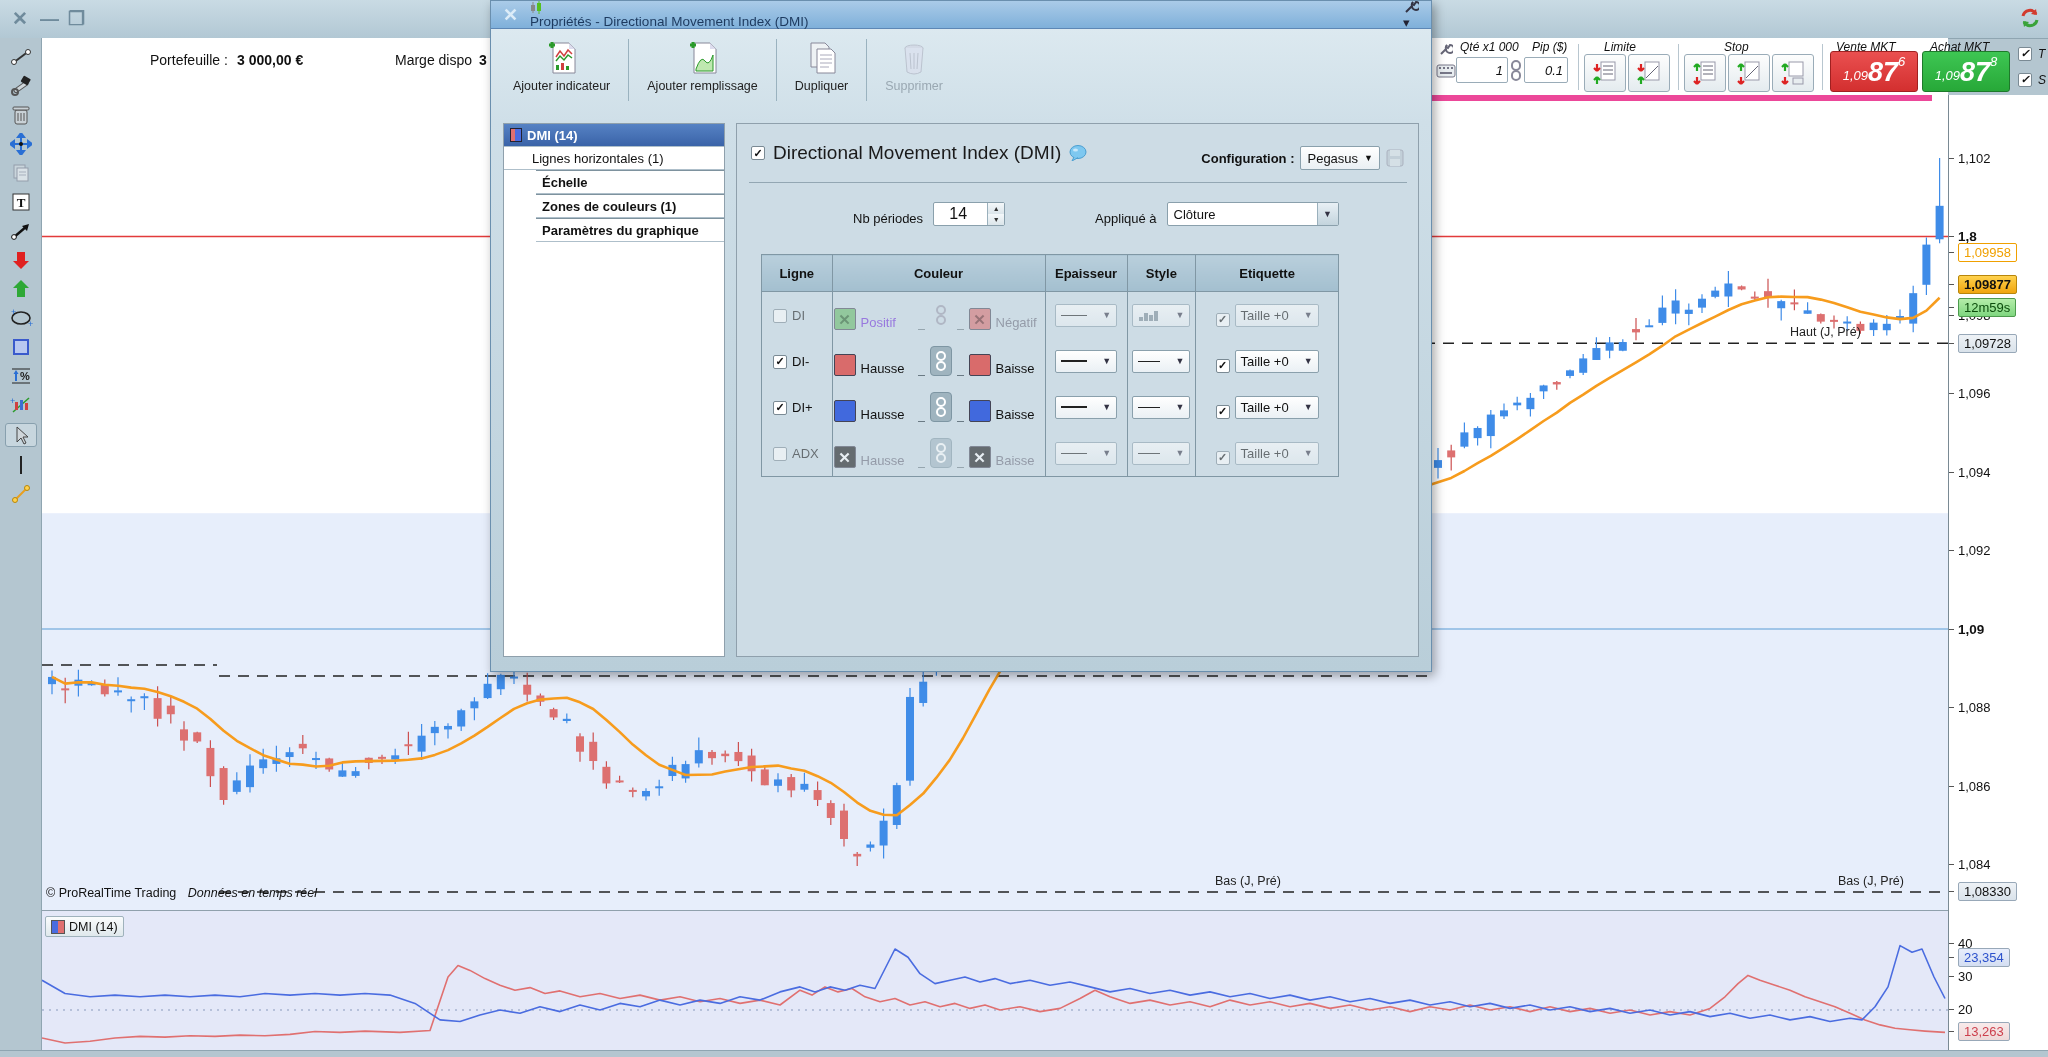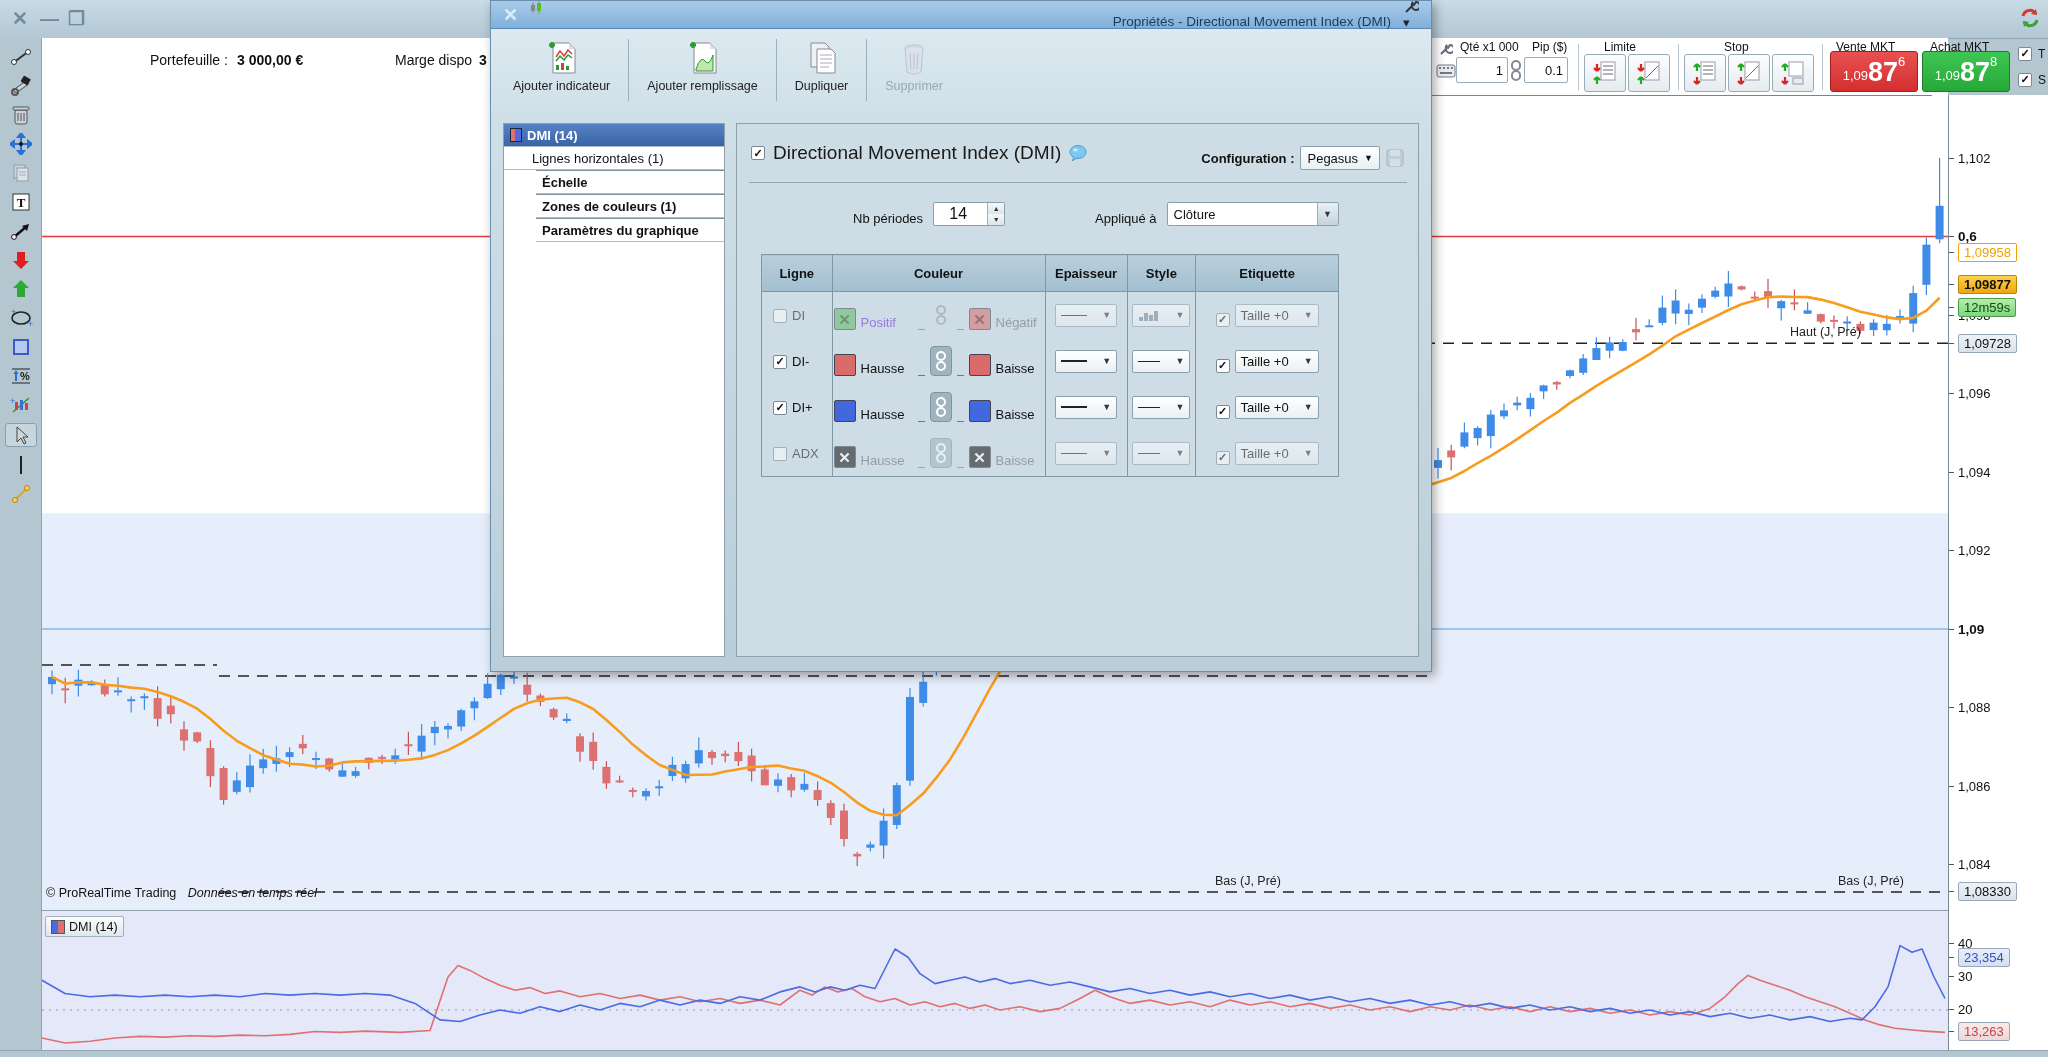--- a/index.html
+++ b/index.html
@@ -39,42 +39,42 @@
   .axis-tickmark{width:5px;height:1px;background:#555;margin-right:4px;flex:none;}
   .axis-text{font-size:13px;color:#111;}
   .axis-text.bold{font-weight:bold;font-size:13.5px;}
   .axis-box{font-size:13px;padding:1px 5px;border-radius:2px;border:1px solid #98a8b8;background:linear-gradient(180deg,#eef2f6,#d9e2ea);}
   .axis-box.amber{background:linear-gradient(180deg,#ffd24d,#f0a50f);border-color:#b8860b;font-weight:bold;}
   .axis-box.green{background:linear-gradient(180deg,#b4eda9,#7fd67f);border-color:#4d9a4d;color:#0c4d0c;}
   .axis-box.outline-orange{background:#fff;border-color:#f0a000;color:#f0a000;}
   .axis-box.blue{color:#2d52cc;background:linear-gradient(180deg,#e8eefc,#d4def2);}
   .axis-box.red{color:#cc3f4c;background:linear-gradient(180deg,#f8eaea,#eed8d8);}
   
-  #order-panel{left:1432px;top:38px;width:500px;height:57px;background:#fff;border-bottom:1px solid #ec4899;font-size:12px;}
+  #order-panel{left:1432px;top:38px;width:500px;height:57px;background:#fff;border-bottom:6px solid #ec4899;font-size:12px;font-style:italic;}
   .op-label{position:absolute;top:2px;font-size:12px;color:#111;white-space:nowrap;}
   .op-input{position:absolute;background:#fff;border:1px solid #9aacb8;border-radius:2px;font-size:13px;
     display:flex;align-items:center;justify-content:flex-end;padding:0 4px;box-sizing:border-box;}
   .op-btn{position:absolute;width:40px;height:36px;top:16px;background:linear-gradient(180deg,#fdfdfd,#e4ebef);
     border:1px solid #9aacb8;border-radius:3px;display:flex;align-items:center;justify-content:center;}
   .op-sep{position:absolute;top:6px;width:1px;height:46px;background:#b8c6cf;}
   .mkt-btn{position:absolute;top:13px;width:88px;height:41px;border-radius:3px;color:#fff;
     display:flex;align-items:flex-end;justify-content:center;padding-bottom:5px;box-sizing:border-box;cursor:pointer;}
   .mkt-btn .small{font-size:13px;line-height:20px;}
   .mkt-btn .big{font-size:27px;font-weight:bold;line-height:27px;}
   .mkt-btn .sup{font-size:13px;line-height:13px;align-self:flex-start;margin-top:3px;}
   .cbx{width:14px;height:14px;background:#fff;border:1px solid #7a8a94;border-radius:2px;
     display:inline-flex;align-items:center;justify-content:center;font-size:11px;font-weight:bold;color:#111;box-sizing:border-box;}
   
   #dialog{left:490px;top:0;width:942px;height:672px;
     background:linear-gradient(180deg,#e0ecf2 0%,#cfdfe8 18%,#b9ced9 100%);
     border:1px solid #6a8fae;box-shadow:3px 4px 10px rgba(0,0,0,.35);box-sizing:border-box;}
   #dlg-titlebar{position:absolute;left:0;top:0;width:100%;height:28px;
     background:linear-gradient(180deg,#aacbe8,#7fb0da);border-bottom:1px solid #5d87b5;
     display:flex;align-items:center;box-sizing:border-box;}
-  #dlg-title{flex:1;text-align:right;color:#1c3least;color:#1d3a5f;font-size:13.5px;}
+  #dlg-title{flex:1;text-align:left;color:#1c3least;color:#1d3a5f;font-size:13.5px;}
   #dlg-close{color:#dcecf8;font-size:18px;font-weight:bold;padding:0 12px;cursor:pointer;}
   #dlg-toolbar{position:absolute;left:0;top:28px;width:100%;height:88px;display:flex;align-items:flex-start;padding:6px 0 0 14px;box-sizing:border-box;}
   .dtb-btn{display:flex;flex-direction:column;align-items:center;gap:2px;padding:4px 8px;font-size:12.5px;color:#222;cursor:pointer;}
   .dtb-btn.disabled{color:#9aa8b2;}
   .dtb-sep{width:1px;height:62px;background:#9ab2bf;margin:4px 10px 0;}
   #dlg-list{position:absolute;left:12px;top:122px;width:222px;height:534px;background:#fff;border:1px solid #8fa0ac;box-sizing:border-box;}
   .list-item{height:22px;display:flex;align-items:center;border-bottom:1px solid #aebfca;font-size:13px;padding-left:6px;gap:5px;cursor:pointer;}
   .list-item.selected{background:linear-gradient(180deg,#5682c4,#3a63a8);color:#fff;font-weight:bold;}
   .list-item.section{font-weight:bold;border-top:1px solid #7e929e;margin-left:32px;}
   .list-item.indent{padding-left:28px;}
@@ -619,21 +619,21 @@
     </div>
   </div>
 
   <div class="abs" id="price-axis">
       <div class="axis-item" style="top: 54px;">
         <span class="axis-tickmark"></span>
         <span class="axis-text">1,102</span>
       </div>
       <div class="axis-item" style="top: 132.5px;">
         <span class="axis-tickmark"></span>
-        <span class="axis-text bold">0,6</span>
+        <span class="axis-text bold">1,8</span>
       </div>
       <div class="axis-item" style="top: 211px;">
         <span class="axis-tickmark"></span>
         <span class="axis-text">1,098</span>
       </div>
       <div class="axis-item" style="top: 289.5px;">
         <span class="axis-tickmark"></span>
         <span class="axis-text">1,096</span>
       </div>
       <div class="axis-item" style="top: 368px;">

